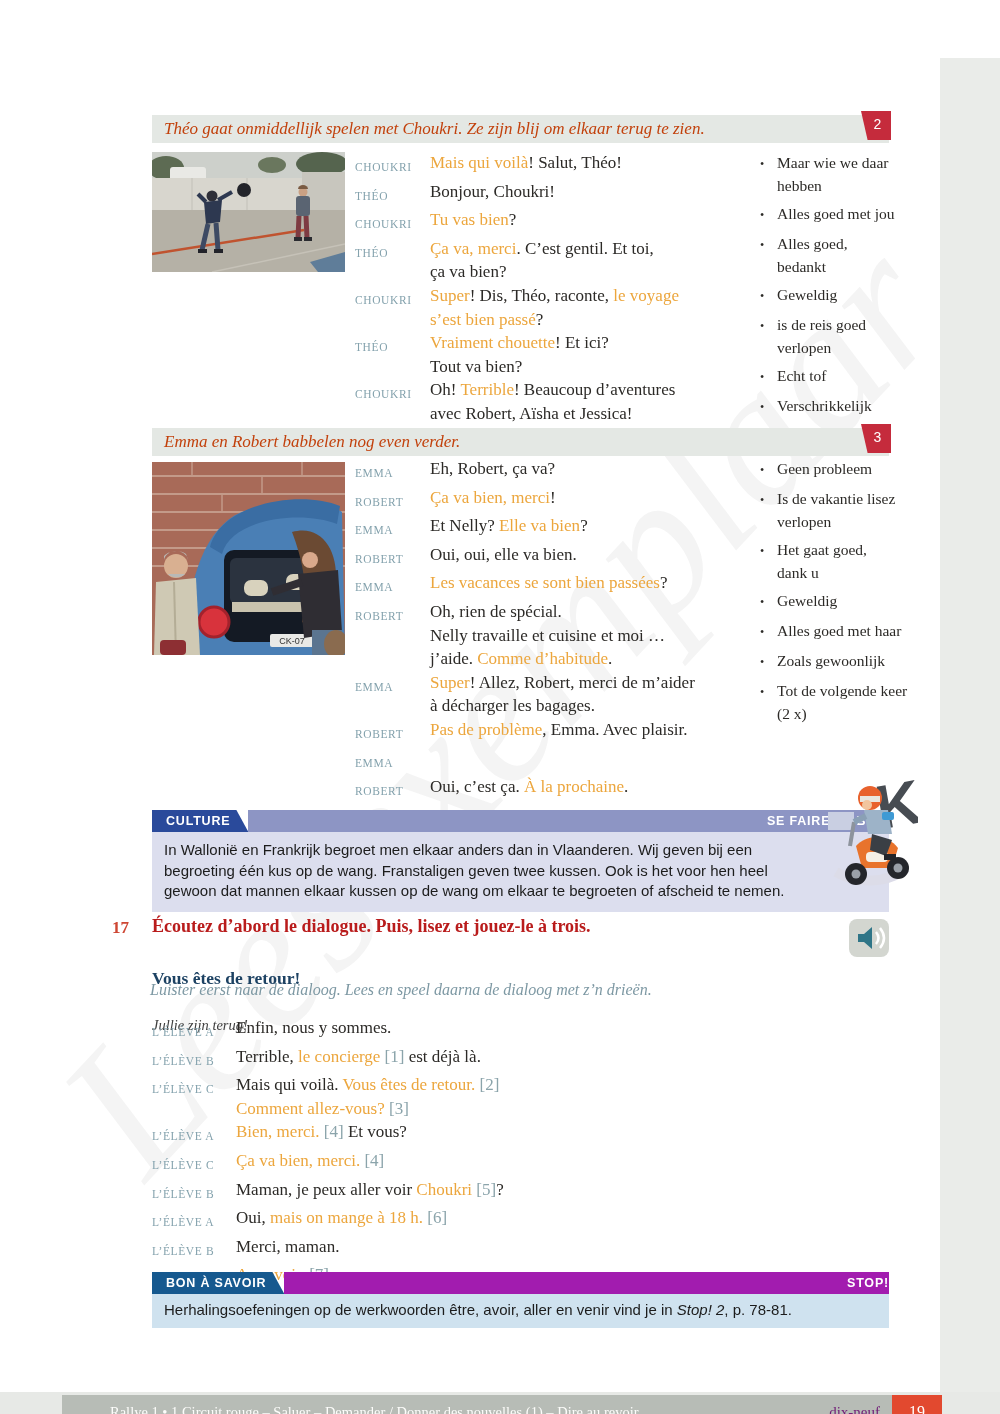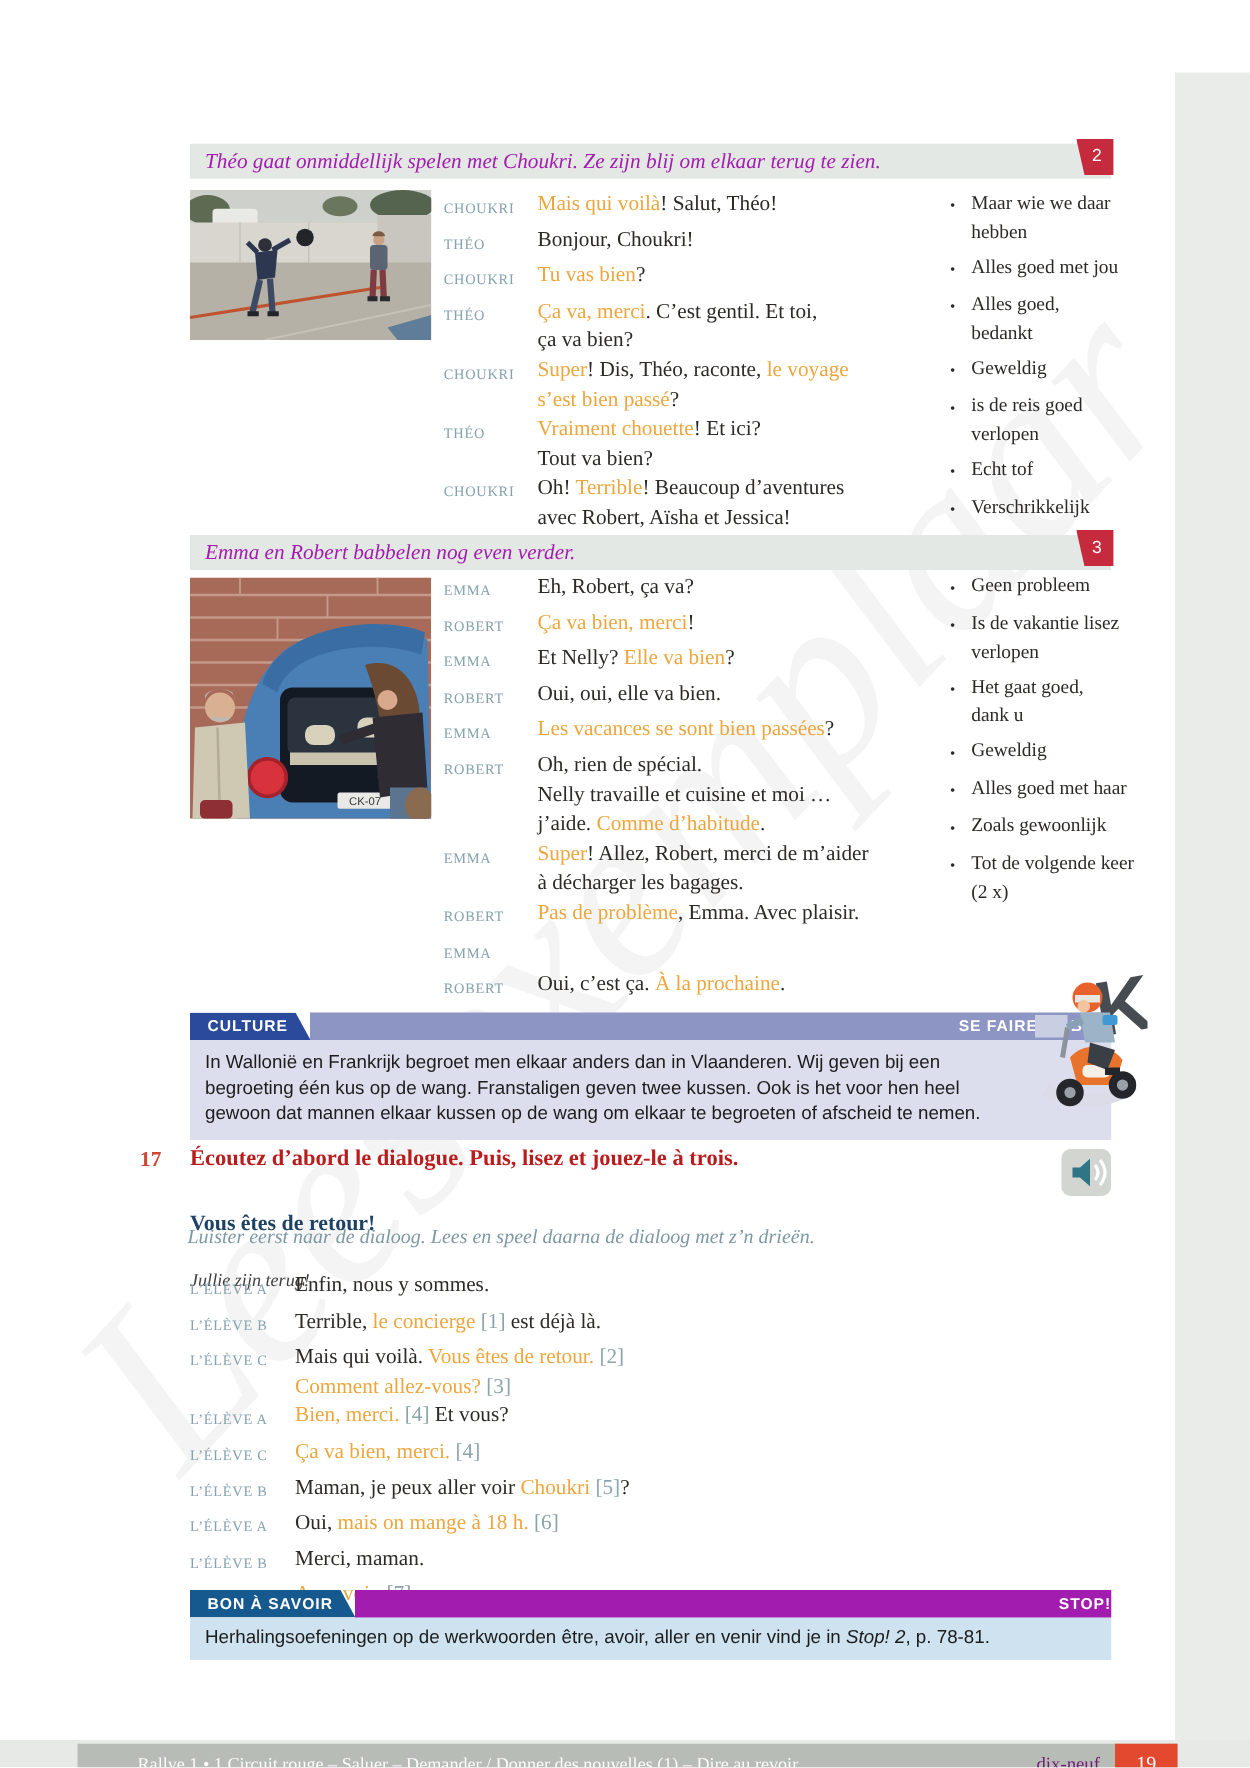--- a/index.html
+++ b/index.html
@@ -6,21 +6,21 @@
   .page{position:relative;width:1000px;height:1414px;background:#fff;overflow:hidden;
         font-family:"Liberation Serif","DejaVu Serif",serif;color:#2c2a27;}
   .edge-right{position:absolute;left:940px;top:58px;width:60px;height:1356px;background:#eaece9;}
   .edge-bottom{position:absolute;left:0;top:1392px;width:1000px;height:22px;background:#e7e9e6;}
   .watermark{position:absolute;left:50%;top:50%;transform:translate(-50%,-50%) rotate(-47deg);
         font-style:italic;font-size:195px;color:rgba(40,40,40,0.05);white-space:nowrap;
         font-family:"Liberation Serif",serif;pointer-events:none;z-index:0;}
   
   .sec-header{position:absolute;left:152px;width:737px;height:28px;background:#e4e8e4;
         box-sizing:border-box;padding-left:12px;line-height:28px;
-        font-style:italic;font-size:17px;color:#a21caf;z-index:2;}
+        font-style:italic;font-size:17px;color:#c2410c;z-index:2;}
   .badge{position:absolute;width:30px;height:29px;background:#c52b3c;color:#fff;z-index:3;
         clip-path:polygon(0 0,100% 0,100% 100%,22% 100%);
         font-family:"Liberation Sans",sans-serif;font-size:14px;line-height:27px;
         text-align:center;padding-left:3px;box-sizing:border-box;}
   
   .dl{position:absolute;left:355px;width:420px;font-size:17px;line-height:23.6px;z-index:2;}
   .dl-row{display:flex;}
   .dl-speaker{flex:none;width:75px;font-size:11.5px;letter-spacing:.6px;color:#84a2ad;
         padding-top:5px;line-height:23.6px;}
   .dl3 .dl-speaker{width:84px;}

